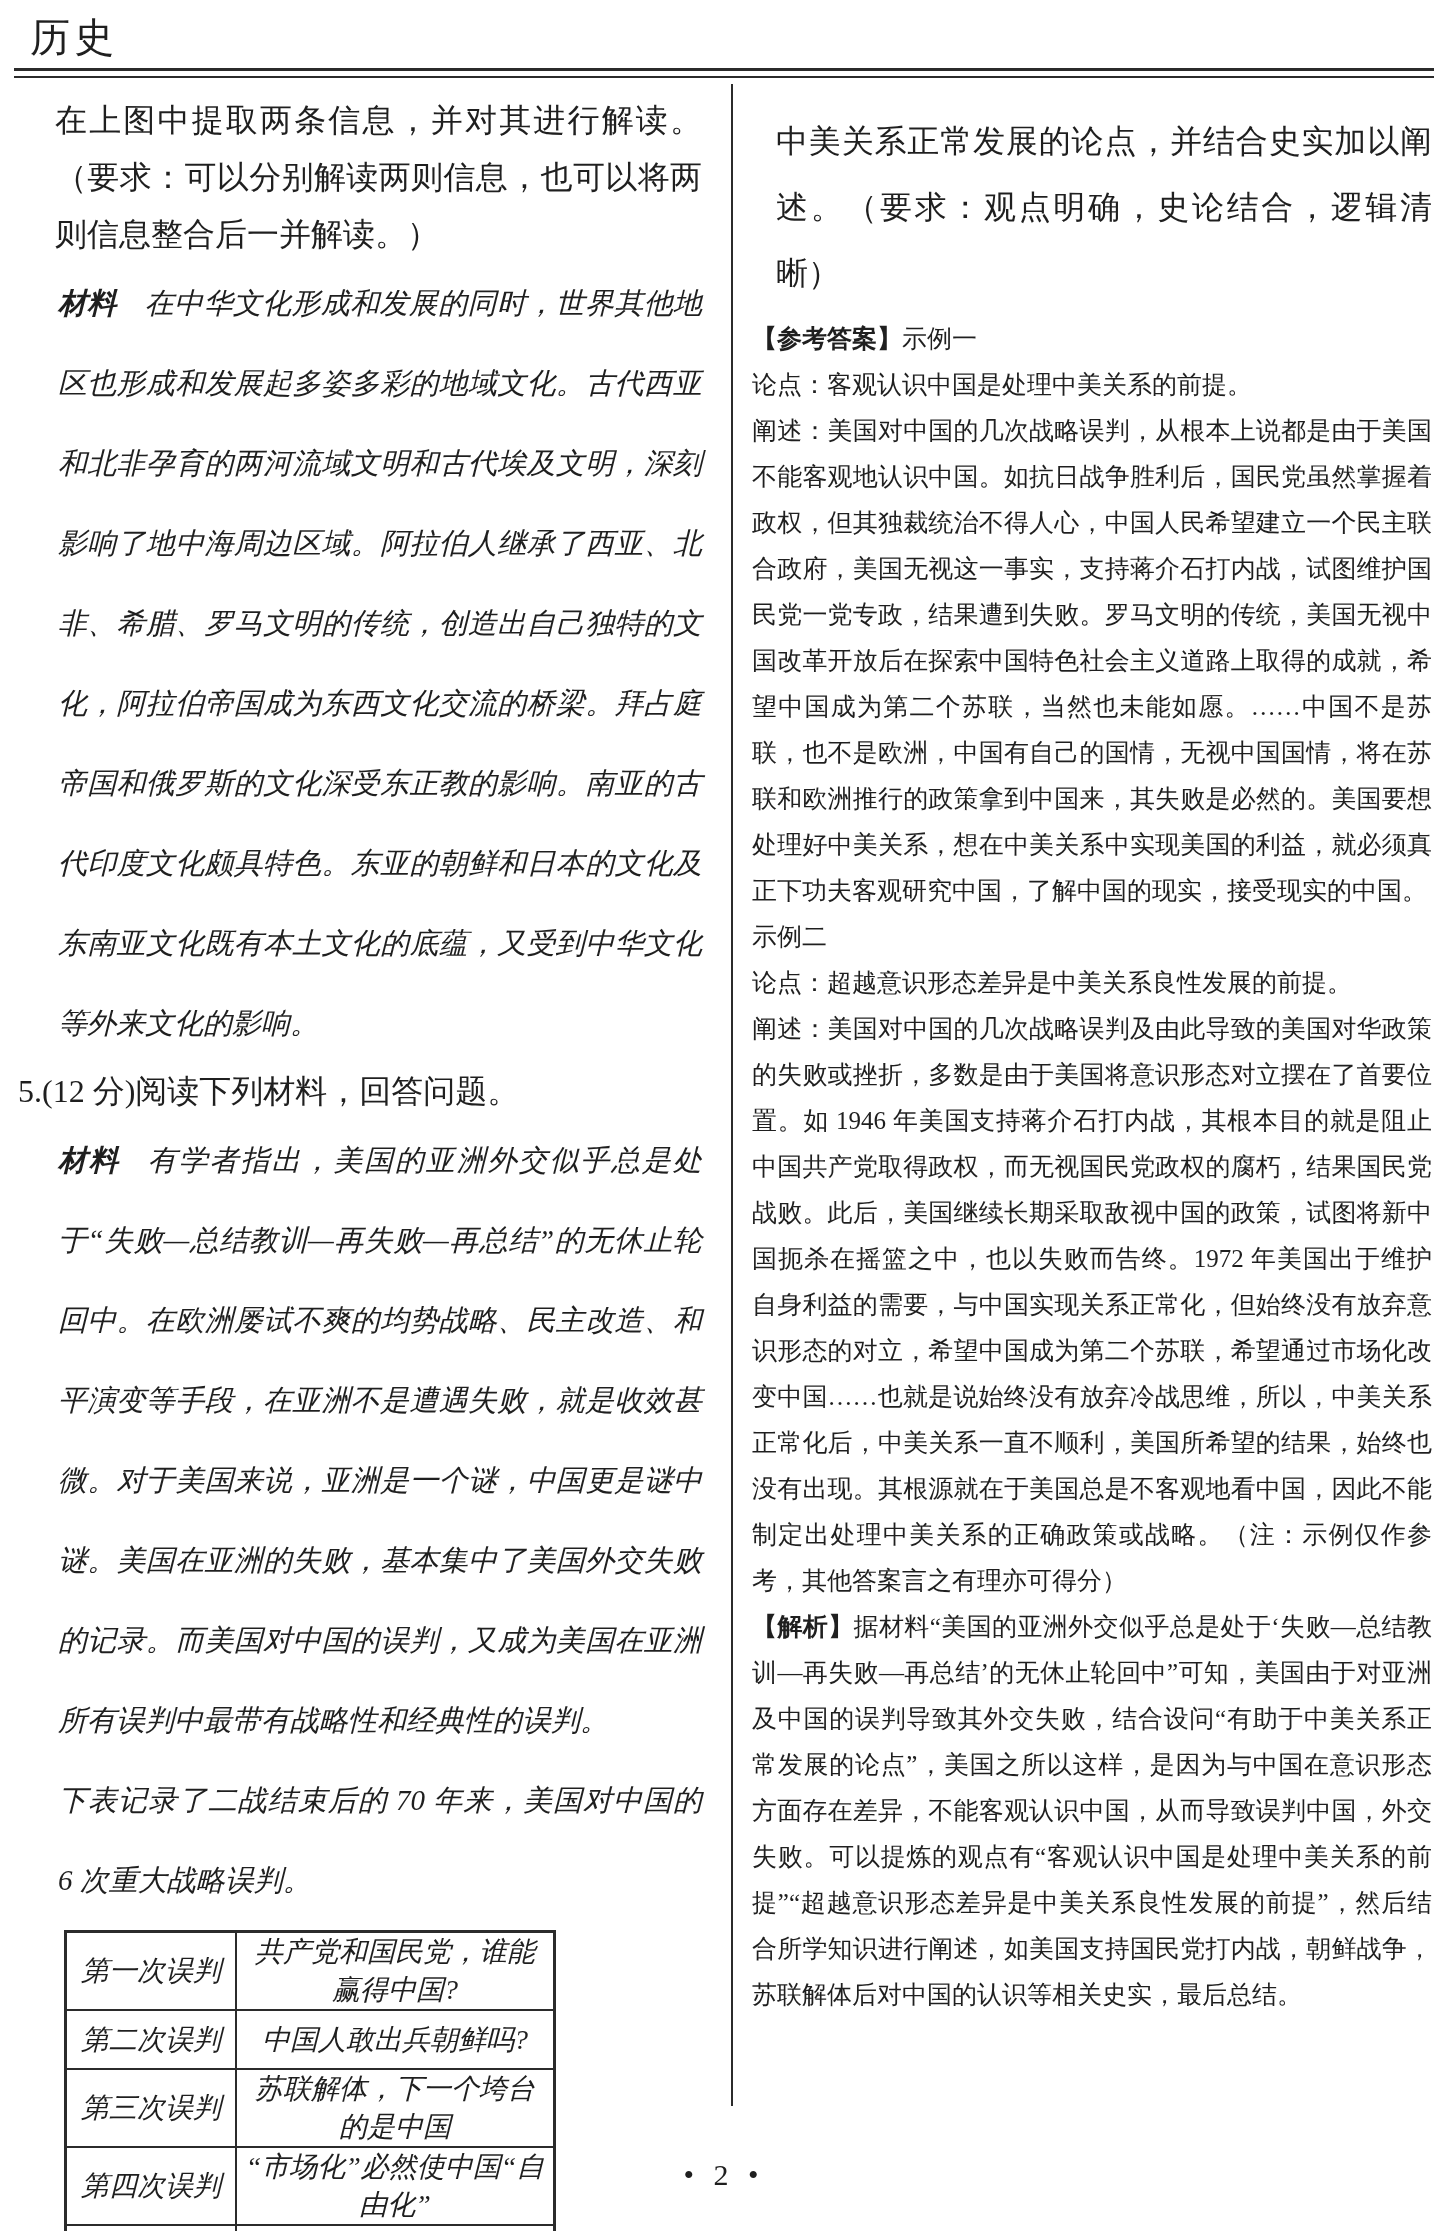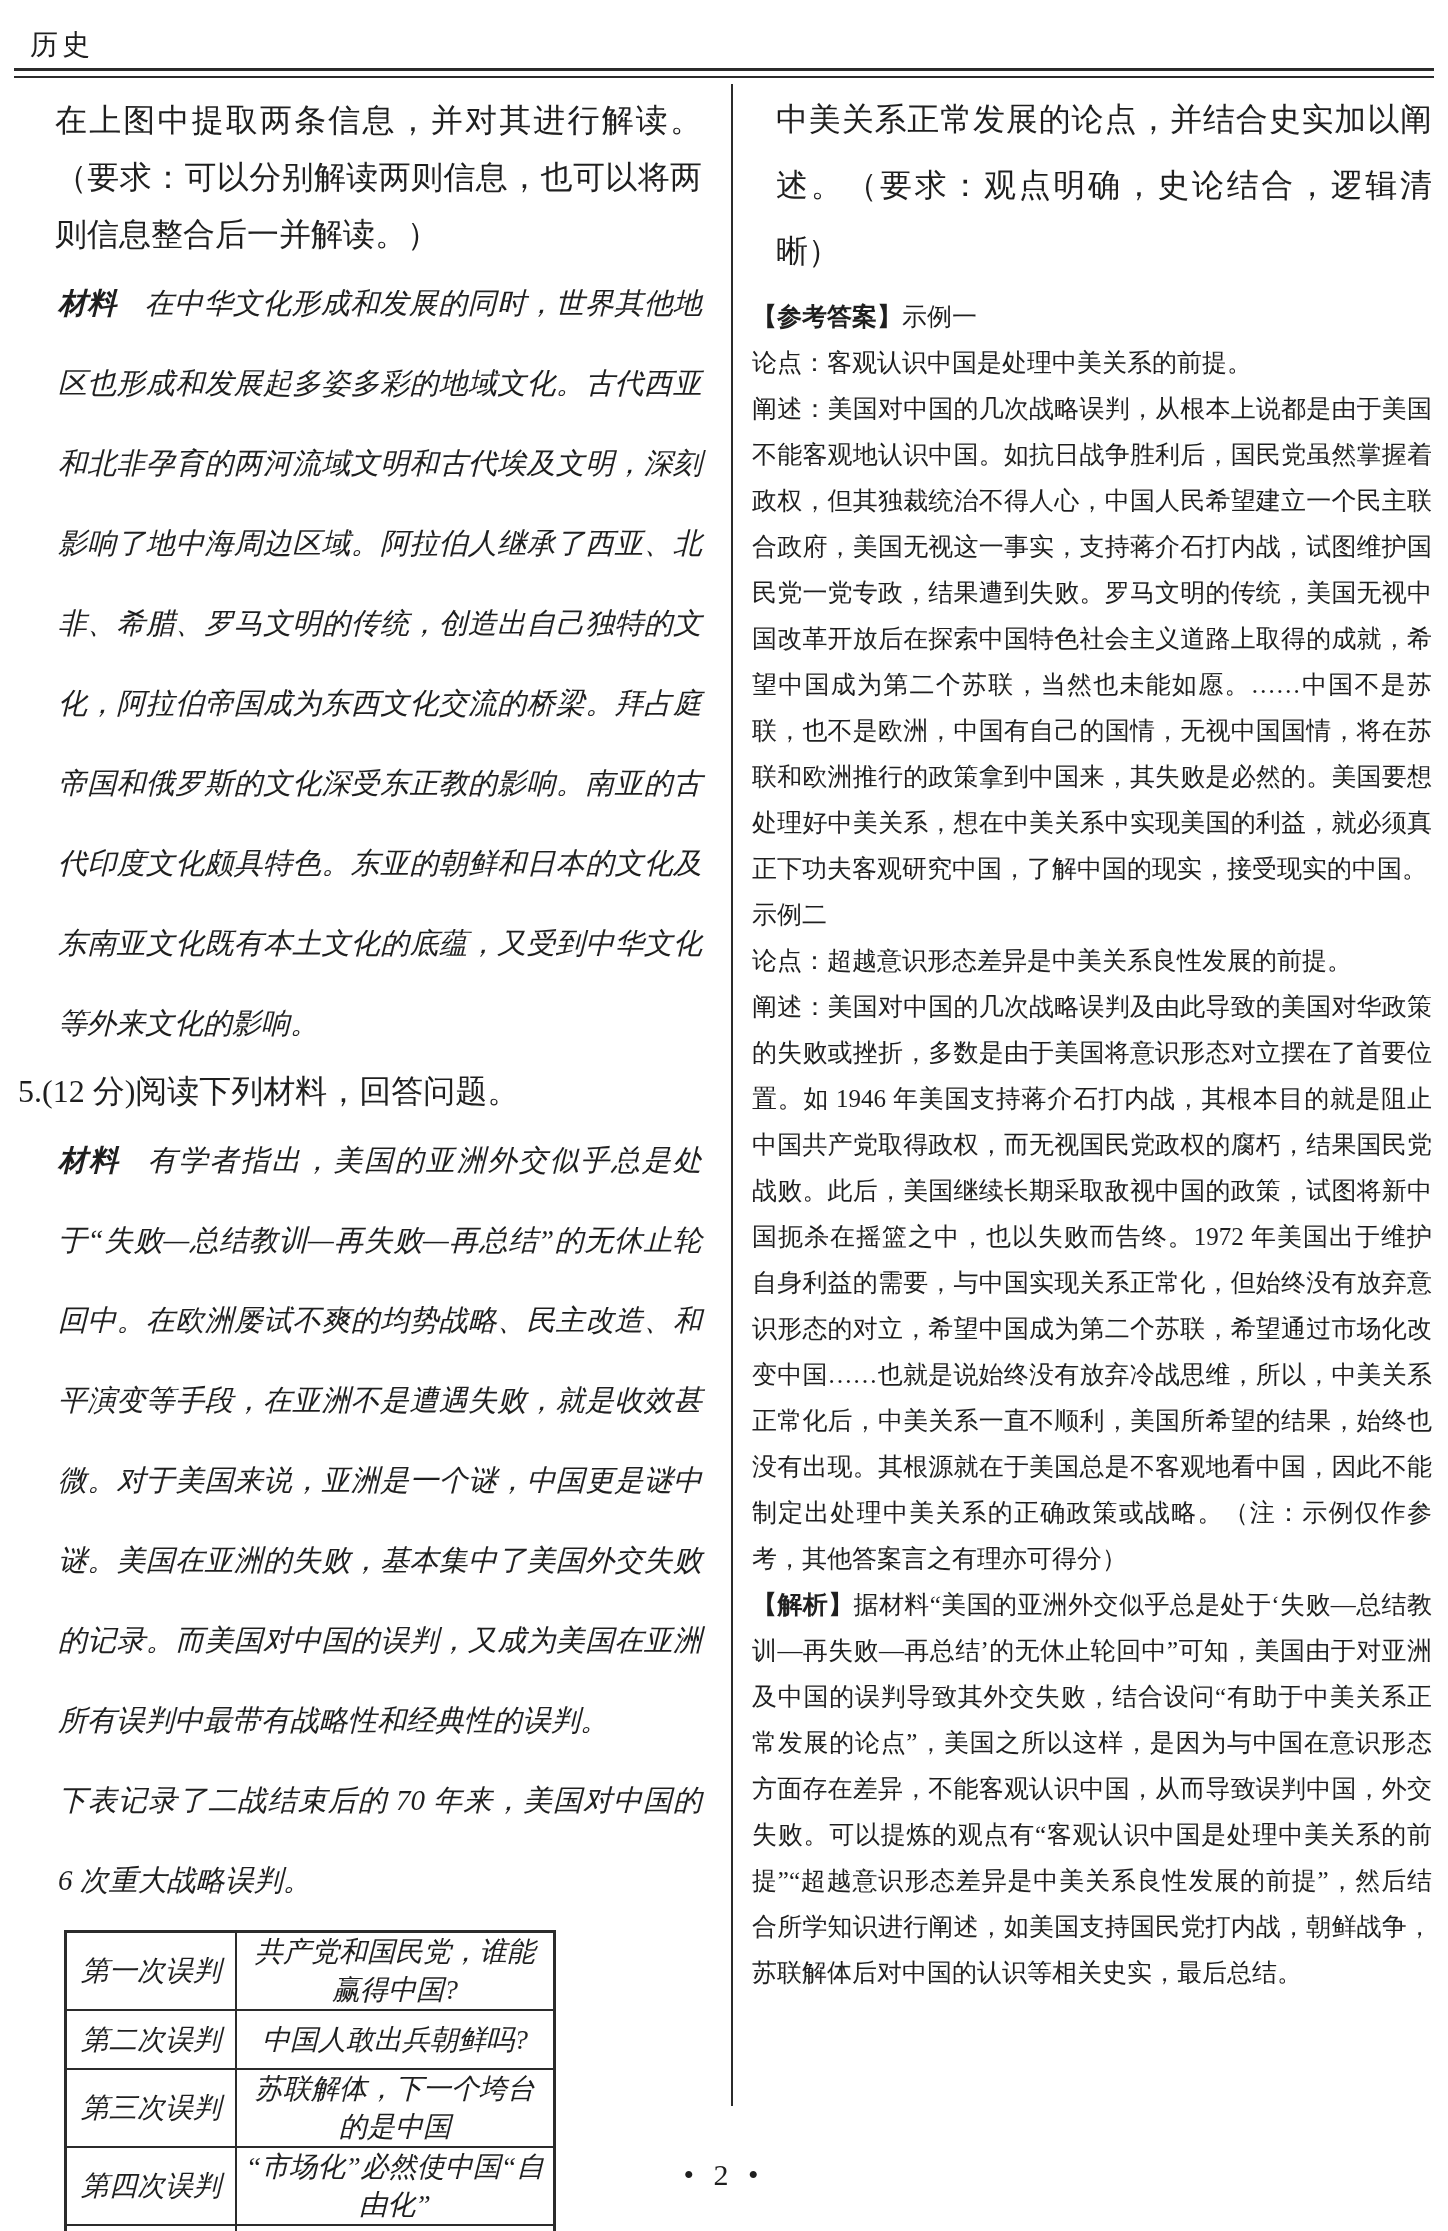--- a/index.html
+++ b/index.html
@@ -6,32 +6,32 @@
   body{
     width:1448px;height:2231px;
     background:#ffffff;
     color:#1f1f1f;
     font-family:"Liberation Serif","DejaVu Serif",serif;
     position:relative;
     overflow:hidden;
   }
   .header-title{
     position:absolute;left:30px;top:10px;
-    font-size:28px;letter-spacing:4px;margin-top:16px;
+    font-size:40px;letter-spacing:4px;
   }
   .header-rule{
     position:absolute;left:14px;top:68px;width:1420px;height:5px;
     border-top:3px solid #2b2b2b;border-bottom:2px solid #2b2b2b;
   }
   .col-divider{
     position:absolute;left:731px;top:84px;width:2px;height:2022px;
     background:#2b2b2b;
   }
   .left-col{position:absolute;left:18px;top:92px;width:684px;}
-  .right-col{position:absolute;left:752px;top:86px;width:680px;}
+  .right-col{position:absolute;left:752px;top:108px;width:680px;}
 
   p{margin:0;}
   .qtext{
     font-size:32px;line-height:57px;
     text-align:justify;text-align-last:left;
   }
   .indent1{margin-left:37px;}
   .material{
     font-size:29px;line-height:80px;margin-left:40px;
     font-style:italic;

